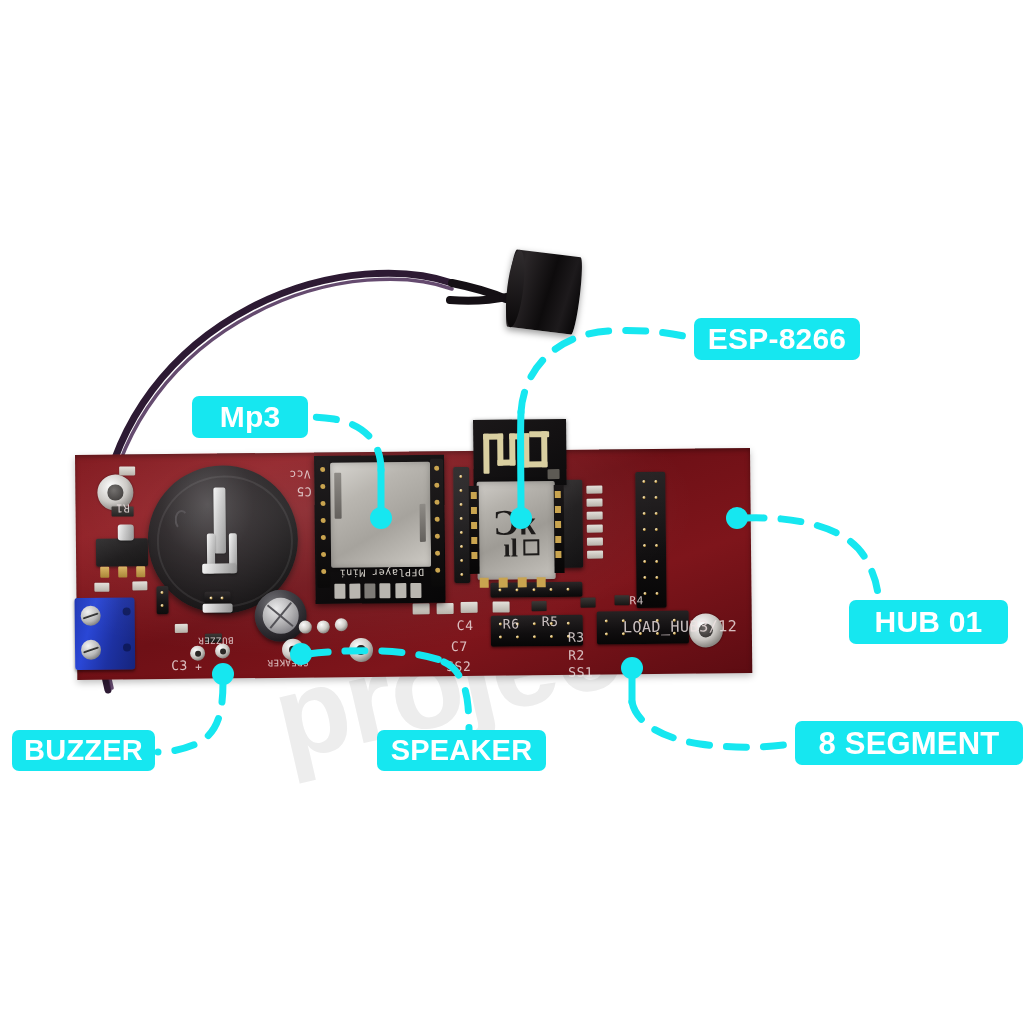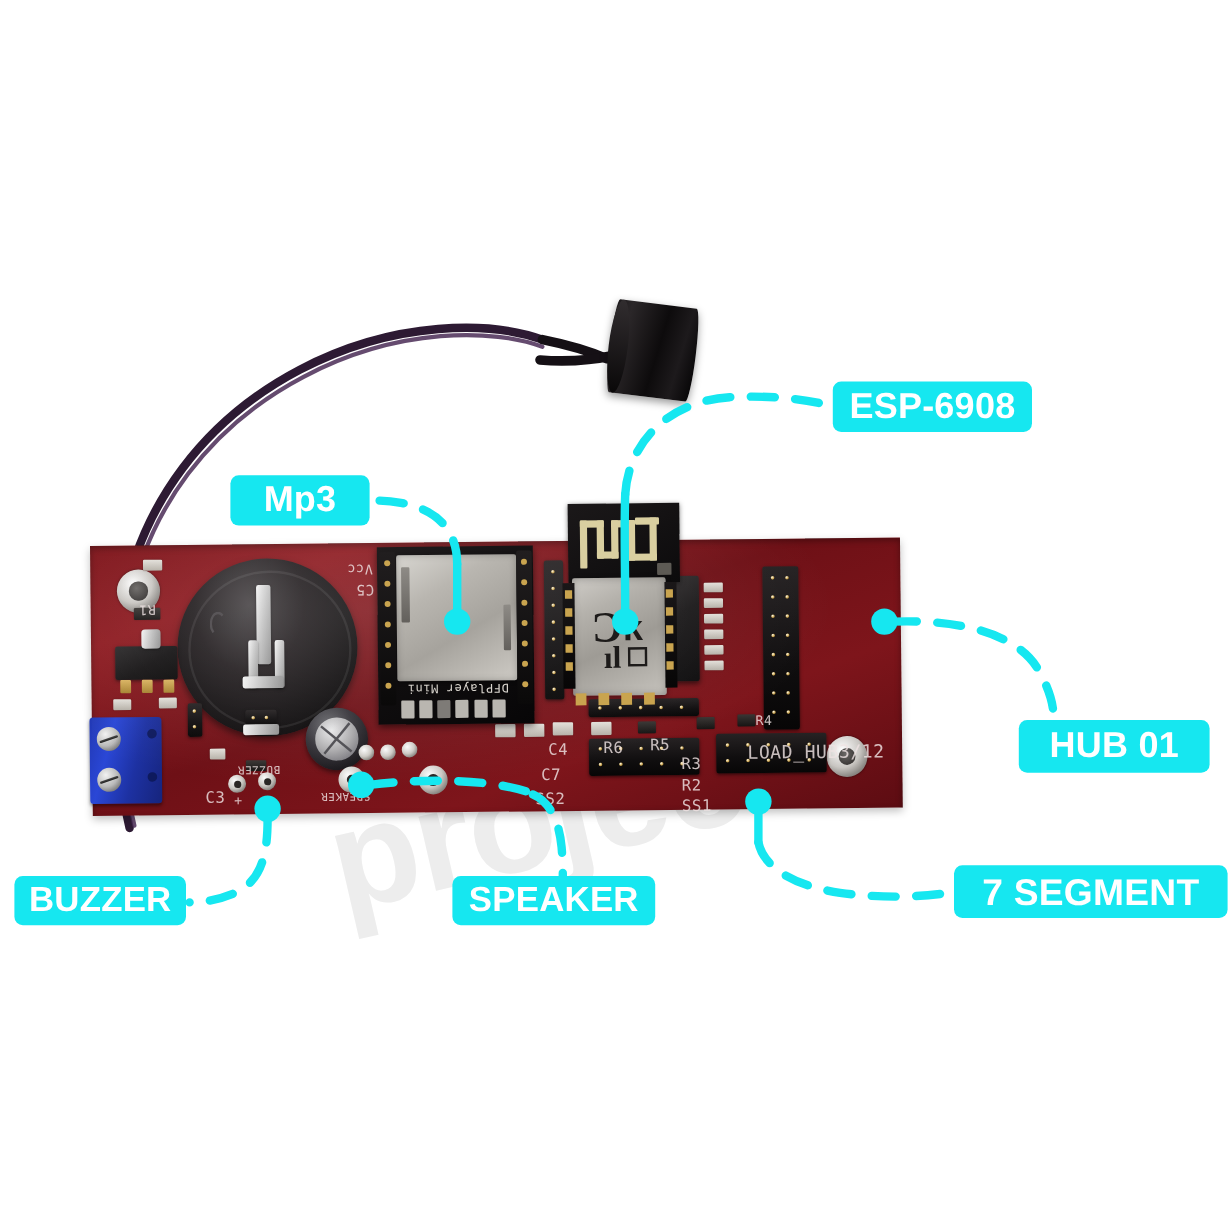--- a/index.html
+++ b/index.html
@@ -405,26 +405,26 @@
     <path class="dash" d="M632,702 C 636,722 660,738 700,744 C 744,750 776,746 792,744"></path>
 
     <path class="dash" d="M308,654 C 360,648 410,650 440,660"></path>
     <path class="dash" d="M444,662 C 458,668 466,684 468,706 C 469,718 469,726 469,730"></path>
 
     <path class="dash" d="M223,682 C 223,712 218,734 196,744 C 180,751 166,752 158,752"></path>
   </svg>
 
   <div id="anno-layer">
       <div class="dot" style="left: 510px; top: 507px; width: 22px; height: 22px;"></div>
-      <div class="lbl" style="left: 694px; top: 318px; width: 166px; height: 42px; font-size: 30px; background: rgb(22, 231, 240);">ESP-6908</div>
+      <div class="lbl" style="left: 694px; top: 318px; width: 166px; height: 42px; font-size: 30px; background: rgb(22, 231, 240);">ESP-8266</div>
       <div class="dot" style="left: 370px; top: 507px; width: 22px; height: 22px;"></div>
       <div class="lbl" style="left: 192px; top: 396px; width: 116px; height: 42px; font-size: 30px; background: rgb(22, 231, 240);">Mp3</div>
       <div class="dot" style="left: 726px; top: 507px; width: 22px; height: 22px;"></div>
       <div class="lbl" style="left: 849px; top: 600px; width: 159px; height: 44px; font-size: 30px; background: rgb(22, 231, 240);">HUB 01</div>
       <div class="dot" style="left: 621px; top: 657px; width: 22px; height: 22px;"></div>
-      <div class="lbl" style="left: 795px; top: 721px; width: 228px; height: 44px; font-size: 31px; background: rgb(22, 231, 240);">7 SEGMENT</div>
+      <div class="lbl" style="left: 795px; top: 721px; width: 228px; height: 44px; font-size: 31px; background: rgb(22, 231, 240);">8 SEGMENT</div>
       <div class="dot" style="left: 290px; top: 643px; width: 22px; height: 22px;"></div>
       <div class="lbl" style="left: 377px; top: 730px; width: 169px; height: 41px; font-size: 29px; background: rgb(22, 231, 240);">SPEAKER</div>
       <div class="dot" style="left: 212px; top: 663px; width: 22px; height: 22px;"></div>
       <div class="lbl" style="left: 12px; top: 730px; width: 143px; height: 41px; font-size: 29px; background: rgb(22, 231, 240);">BUZZER</div>
     </div>
 
 </div>
 
 </body></html>

